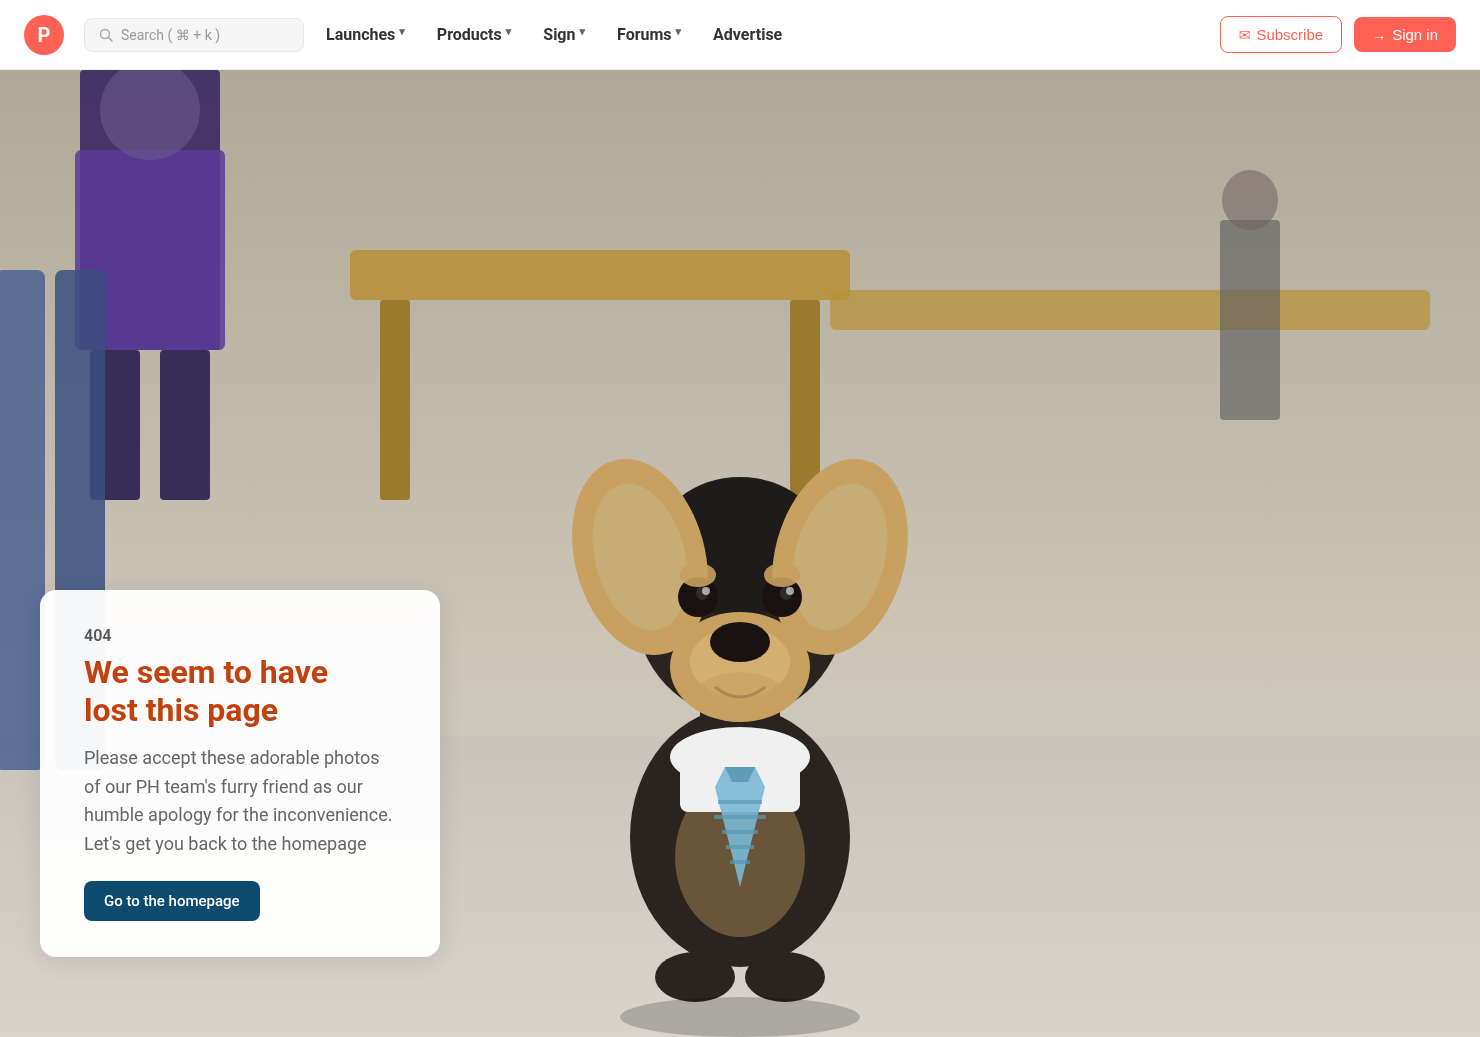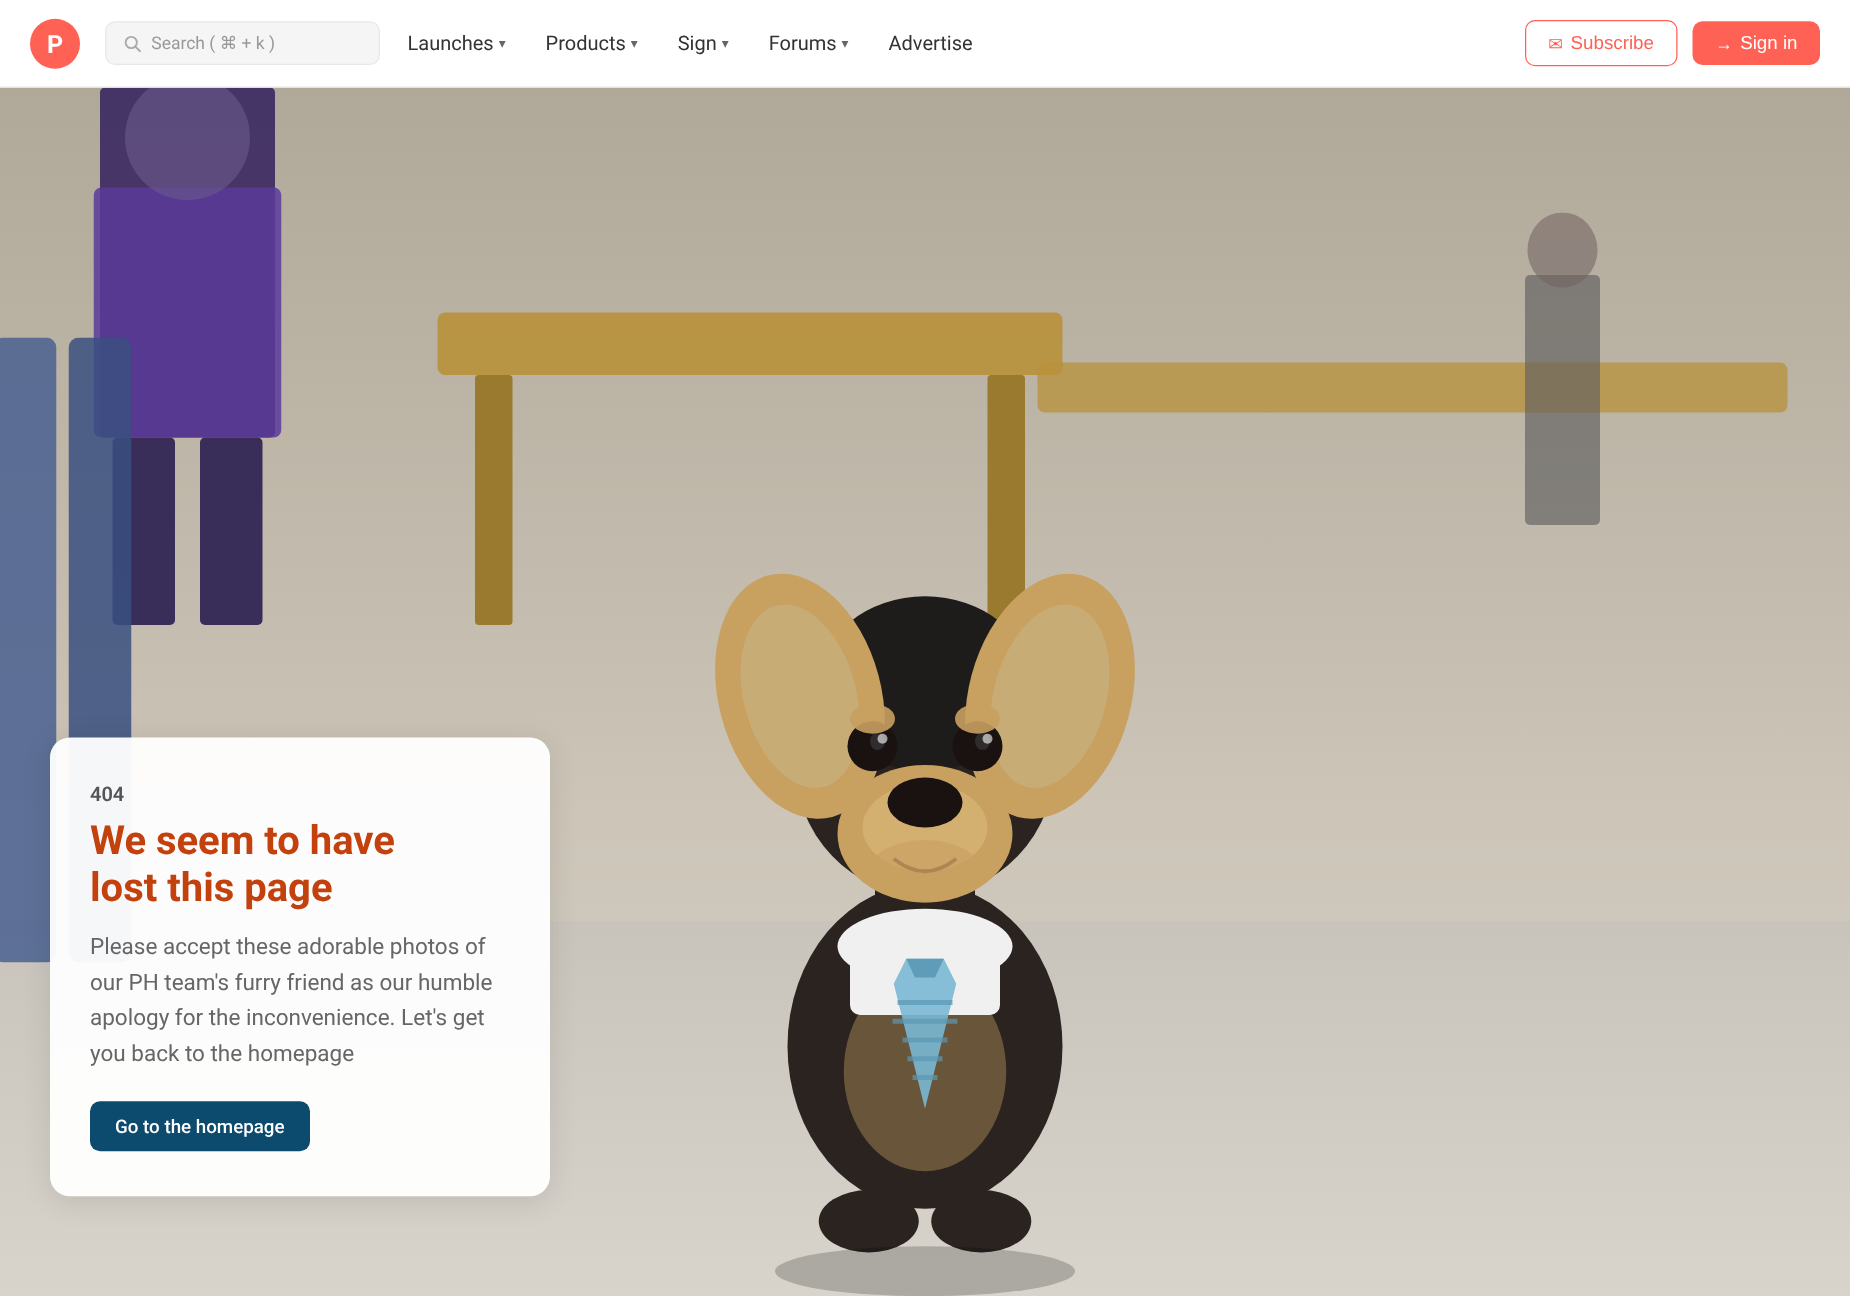--- a/index.html
+++ b/index.html
@@ -51,25 +51,24 @@
       color: #aaa;
     }
     .nav-links {
       display: flex;
       align-items: center;
       gap: 4px;
       flex: 1;
     }
     .nav-item {
       display: flex;
-      align-items: center;
       gap: 4px;
       padding: 8px 14px;
       font-size: 16px;
-      font-weight: 400;
+      font-weight: 700;
       color: #333;
       cursor: pointer;
       border-radius: 6px;
       text-decoration: none;
     }
     .chevron {
       font-size: 11px;
       color: #666;
     }
     .nav-right {
@@ -137,21 +136,21 @@
     }
 
     
     .error-card {
       position: absolute;
       bottom: 80px;
       left: 40px;
       width: 400px;
       background: rgba(255,255,255,0.95);
       border-radius: 16px;
-      padding: 36px 32px;
+      padding: 36px 44px;
       box-shadow: 0 4px 24px rgba(0,0,0,0.1);
       z-index: 10;
     }
     .error-code {
       font-size: 16px;
       font-weight: 600;
       color: #555;
       margin-bottom: 8px;
     }
     .error-title {

